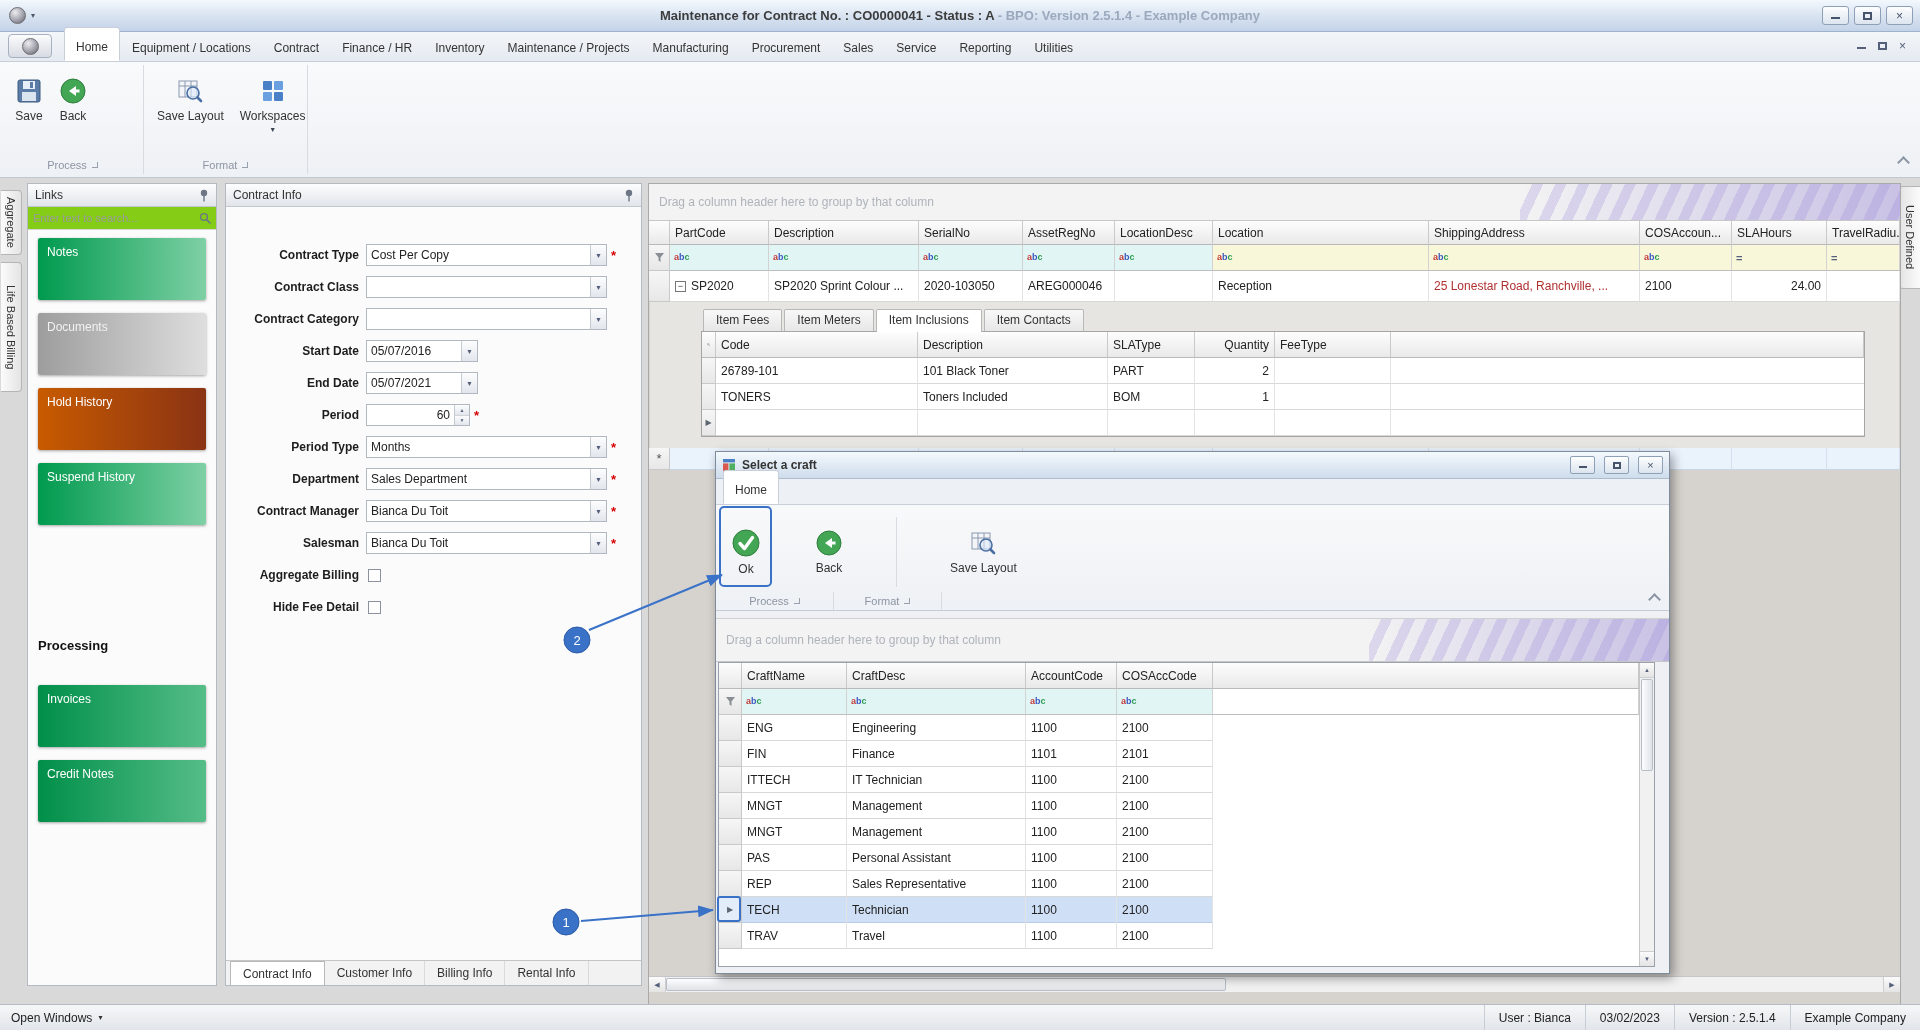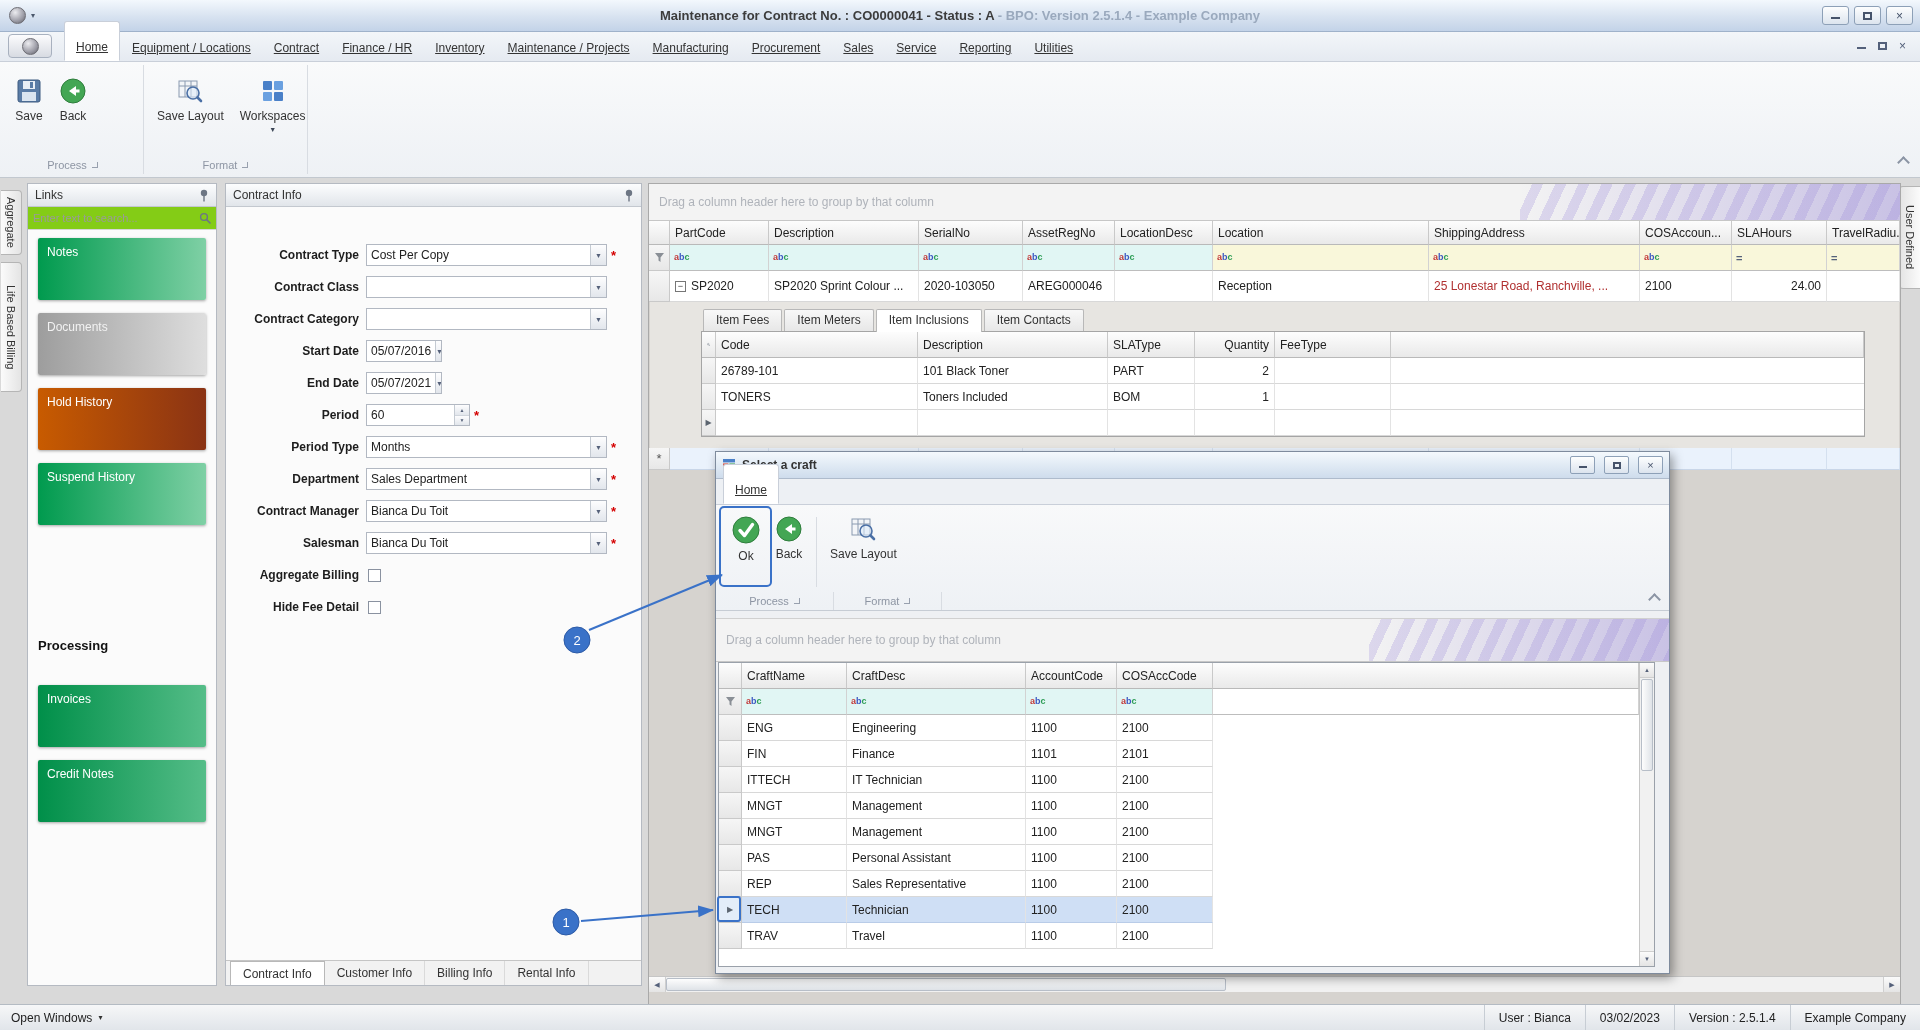--- a/index.html
+++ b/index.html
@@ -24,21 +24,21 @@
   .glyph-min { width:9px; height:6px; border-bottom:2px solid #46536a; }
   .glyph-max { width:9px; height:8px; border:2px solid #46536a; }
 
   
   .ribbon-tabs { position:absolute; top:32px; left:0; right:0; height:30px;
     background:linear-gradient(#f3f6f9,#e5eaf1); border-bottom:1px solid #c9cfd9;
     display:flex; align-items:flex-end; padding-left:6px; }
   .appbtn { width:44px; height:24px; margin:0 12px 3px 2px; border-radius:4px;
     border:1px solid #a8b1bf; background:linear-gradient(#fcfcfd,#d7dbe2);
     display:flex; align-items:center; justify-content:center; }
-  .rtab { padding:18px 11px 6px; margin-right:1px; color:#333; white-space:nowrap;text-decoration:underline; }
+  .rtab { padding:12px 11px 6px; margin-right:1px; color:#333; white-space:nowrap; }
   .rtab.sel { background:#fff; border:1px solid #c9cfd9; border-bottom-color:#fff; border-radius:3px 3px 0 0; }
   .mdi-btns { margin-left:auto; display:flex; gap:12px; align-items:center; padding:0 14px 8px 0; color:#53607a; }
   .mdi-btns .glyph-min,.mdi-btns .glyph-max { border-color:#53607a; }
 
   
   .ribbon-body { position:absolute; top:62px; left:0; right:0; height:116px;
     background:linear-gradient(#f9fafb,#eef1f5); border-bottom:1px solid #c2c8cf; }
   .rgroup { position:absolute; top:3px; bottom:3px; display:flex; flex-direction:column; border-right:1px solid #d8dce2; }
   .rgroup .btns { flex:1; display:flex; align-items:flex-start; padding:8px 4px 0 6px; gap:2px; }
   .gcaption { height:18px; display:flex; align-items:center; justify-content:center; gap:5px; color:#8d95a3; font-size:11px; }
@@ -77,25 +77,25 @@
   .lbtn.green2 { background:linear-gradient(90deg,#008f49,#55bd88); }
   .lbtn.gray   { background:linear-gradient(90deg,#9d9d9d,#dedede); color:#f2f2f2; }
   .lbtn.orange { background:linear-gradient(90deg,#c85b00,#8a3314); }
 
   
   .cform { padding-top:35px; }
   .frow { display:flex; align-items:center; height:26px; margin-bottom:6px; }
   .flabel { width:140px; text-align:right; font-weight:bold; padding-right:7px; color:#1d1d1d; white-space:nowrap; }
   .fbox { height:22px; border:1px solid #b2b8c2; background:#fff; display:flex; align-items:center; overflow:hidden; }
   .fval { flex:1; padding:0 4px; white-space:nowrap; }
-  .fval.num { }
+  .fval.num { text-align:right; }
   .ftext { width:233px; }
   .ftext.readonly { background:#efefef; }
   .fselect { width:241px; }
-  .fdate { width:76px; }
+  .fdate { width:112px; }
   .fspin { width:104px; }
   .fdarr { width:16px; height:100%; border-left:1px solid #c4cad2; background:linear-gradient(#fdfdfe,#e2e6ec);
     display:flex; align-items:center; justify-content:center; font-size:7px; color:#55617a; }
   .spincol { width:15px; height:100%; border-left:1px solid #c4cad2; display:flex; flex-direction:column; }
   .spincol span { flex:1; background:linear-gradient(#fdfdfe,#e2e6ec); font-size:5px; color:#55617a;
     display:flex; align-items:center; justify-content:center; border-bottom:1px solid #d0d5dc; }
   .spincol span:last-child { border-bottom:none; }
   .req { color:#d40000; font-weight:bold; margin-left:4px; font-size:13px; }
   .checkbox { width:13px; height:13px; border:1px solid #8a92a0; background:#fff; margin-left:2px; }
   .ctabs { position:absolute; bottom:0; left:0; right:0; height:25px; background:#f2f2f2; border-top:1px solid #c5c5c5;
@@ -163,21 +163,21 @@
   .dlg-title { height:27px; background:linear-gradient(#f4f9fd,#cedcec); border-bottom:1px solid #aebbcc;
     display:flex; align-items:center; gap:6px; padding:0 6px; }
   .dlg-title-text { flex:1; font-weight:bold; color:#333; }
   .dlg-wbtn { width:25px; height:18px; border:1px solid #8da0b7; border-radius:2px;
     background:linear-gradient(#fdfefe,#dce4ee); display:flex; align-items:center; justify-content:center;
     color:#46536a; font-size:11px; margin-left:3px; }
   .dlg-wbtn .glyph-min { width:8px; height:5px; }
   .dlg-wbtn .glyph-max { width:8px; height:7px; }
   .dlg-tabs { height:26px; background:#edf0f4; border-bottom:1px solid #c9cfd9; display:flex; align-items:flex-end; padding-left:7px; }
   .dlg-ribbon { position:relative; height:106px; background:linear-gradient(#f8f9fa,#eef1f5); border-bottom:1px solid #c6ccd4; }
-  .dlg-ribbon .btns { display:flex; align-items:flex-start; padding:6px 0 0 6px; height:88px; }
+  .dlg-ribbon .btns { display:flex; align-items:center; padding:6px 0 0 6px; height:88px;gap:40px; }
   .dlg-gcaps { position:absolute; bottom:0; left:0; height:18px; display:flex; }
   .dlg-gcap { display:flex; align-items:center; justify-content:center; gap:5px; color:#8d95a3; font-size:11px; border-right:1px solid #d8dce2; }
   .dlg-band { position:absolute; left:0; right:0; top:166px; height:44px; background:#f3f3f3;
     border-top:1px solid #d0d0d0; border-bottom:1px solid #c7c7c7; display:flex; align-items:center;
     padding-left:10px; color:#afb3ba; overflow:hidden; }
   .dlg-band::after { content:""; position:absolute; right:0; top:0; bottom:0; width:300px;
     background:repeating-linear-gradient(115deg, rgba(150,132,216,0) 0 11px, rgba(150,132,216,.25) 11px 21px),
                linear-gradient(90deg, rgba(150,132,216,0), rgba(122,102,202,.35)); }
   .dlg-grid { position:absolute; left:2px; top:210px; width:937px; height:305px; background:#fff; border:1px solid #9aa1aa; }
   .g-dlg { display:grid; grid-template-columns:23px 105px 179px 91px 96px 1fr; width:920px; }

